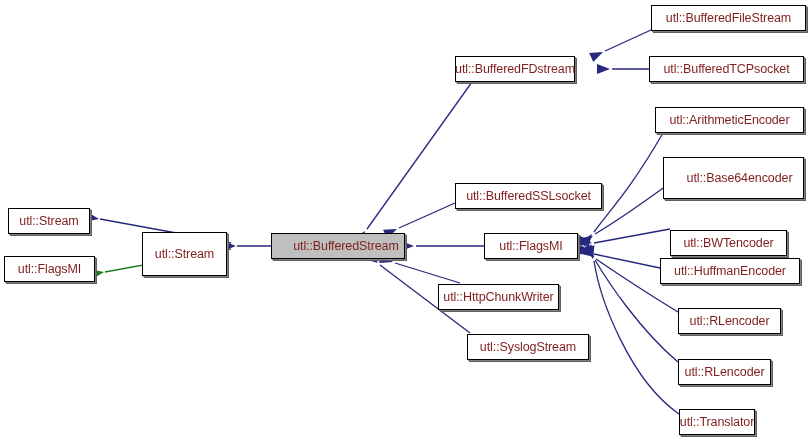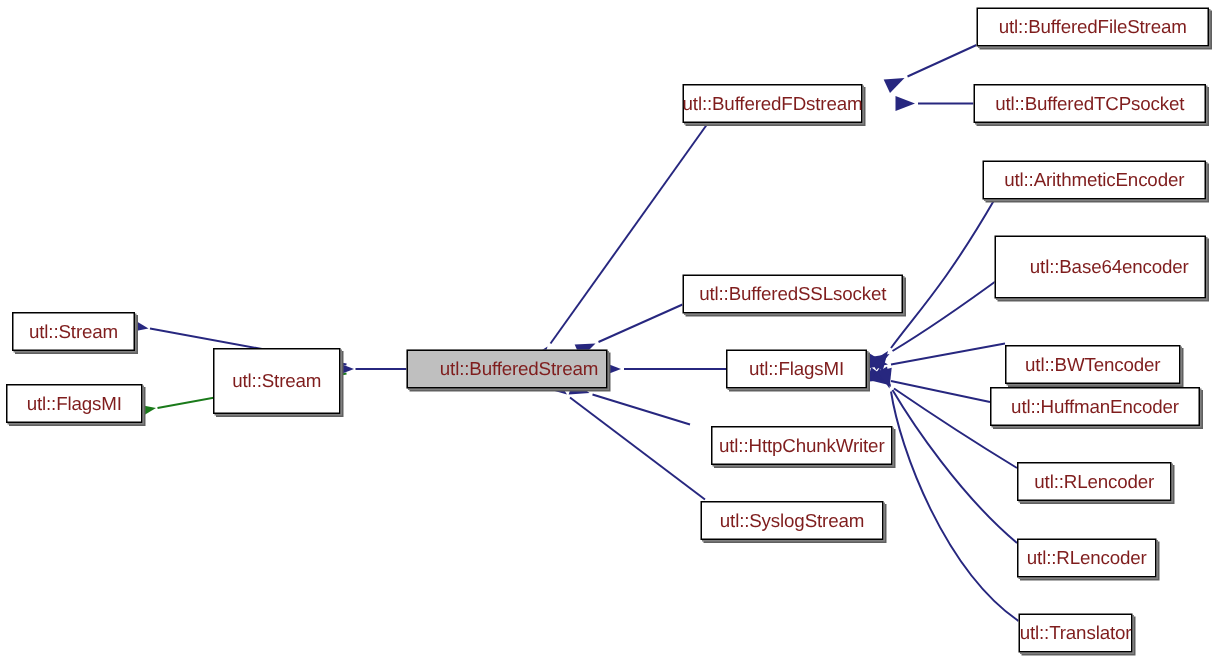--- a/index.html
+++ b/index.html
@@ -111,21 +111,21 @@
       </div>
       <div class="node" style="left: 649px; top: 56px; width: 155px; height: 26px;">
         <span>utl::BufferedTCPsocket</span>
       </div>
       <div class="node" style="left: 455px; top: 183px; width: 147px; height: 26px;">
         <span>utl::BufferedSSLsocket</span>
       </div>
       <div class="node" style="left: 484px; top: 233px; width: 94px; height: 26px;">
         <span>utl::FlagsMI</span>
       </div>
-      <div class="node" style="left: 474px; top: 284px; width: 121px; height: 26px;">
+      <div class="node" style="left: 438px; top: 284px; width: 121px; height: 26px;">
         <span>utl::HttpChunkWriter</span>
       </div>
       <div class="node" style="left: 467px; top: 334px; width: 122px; height: 26px;">
         <span>utl::SyslogStream</span>
       </div>
       <div class="node" style="left: 655px; top: 107px; width: 149px; height: 26px;">
         <span>utl::ArithmeticEncoder</span>
       </div>
       <div class="node" style="left: 663px; top: 157px; width: 141px; height: 42px; padding-left: 12px;">
         <span>utl::Base64encoder</span>

